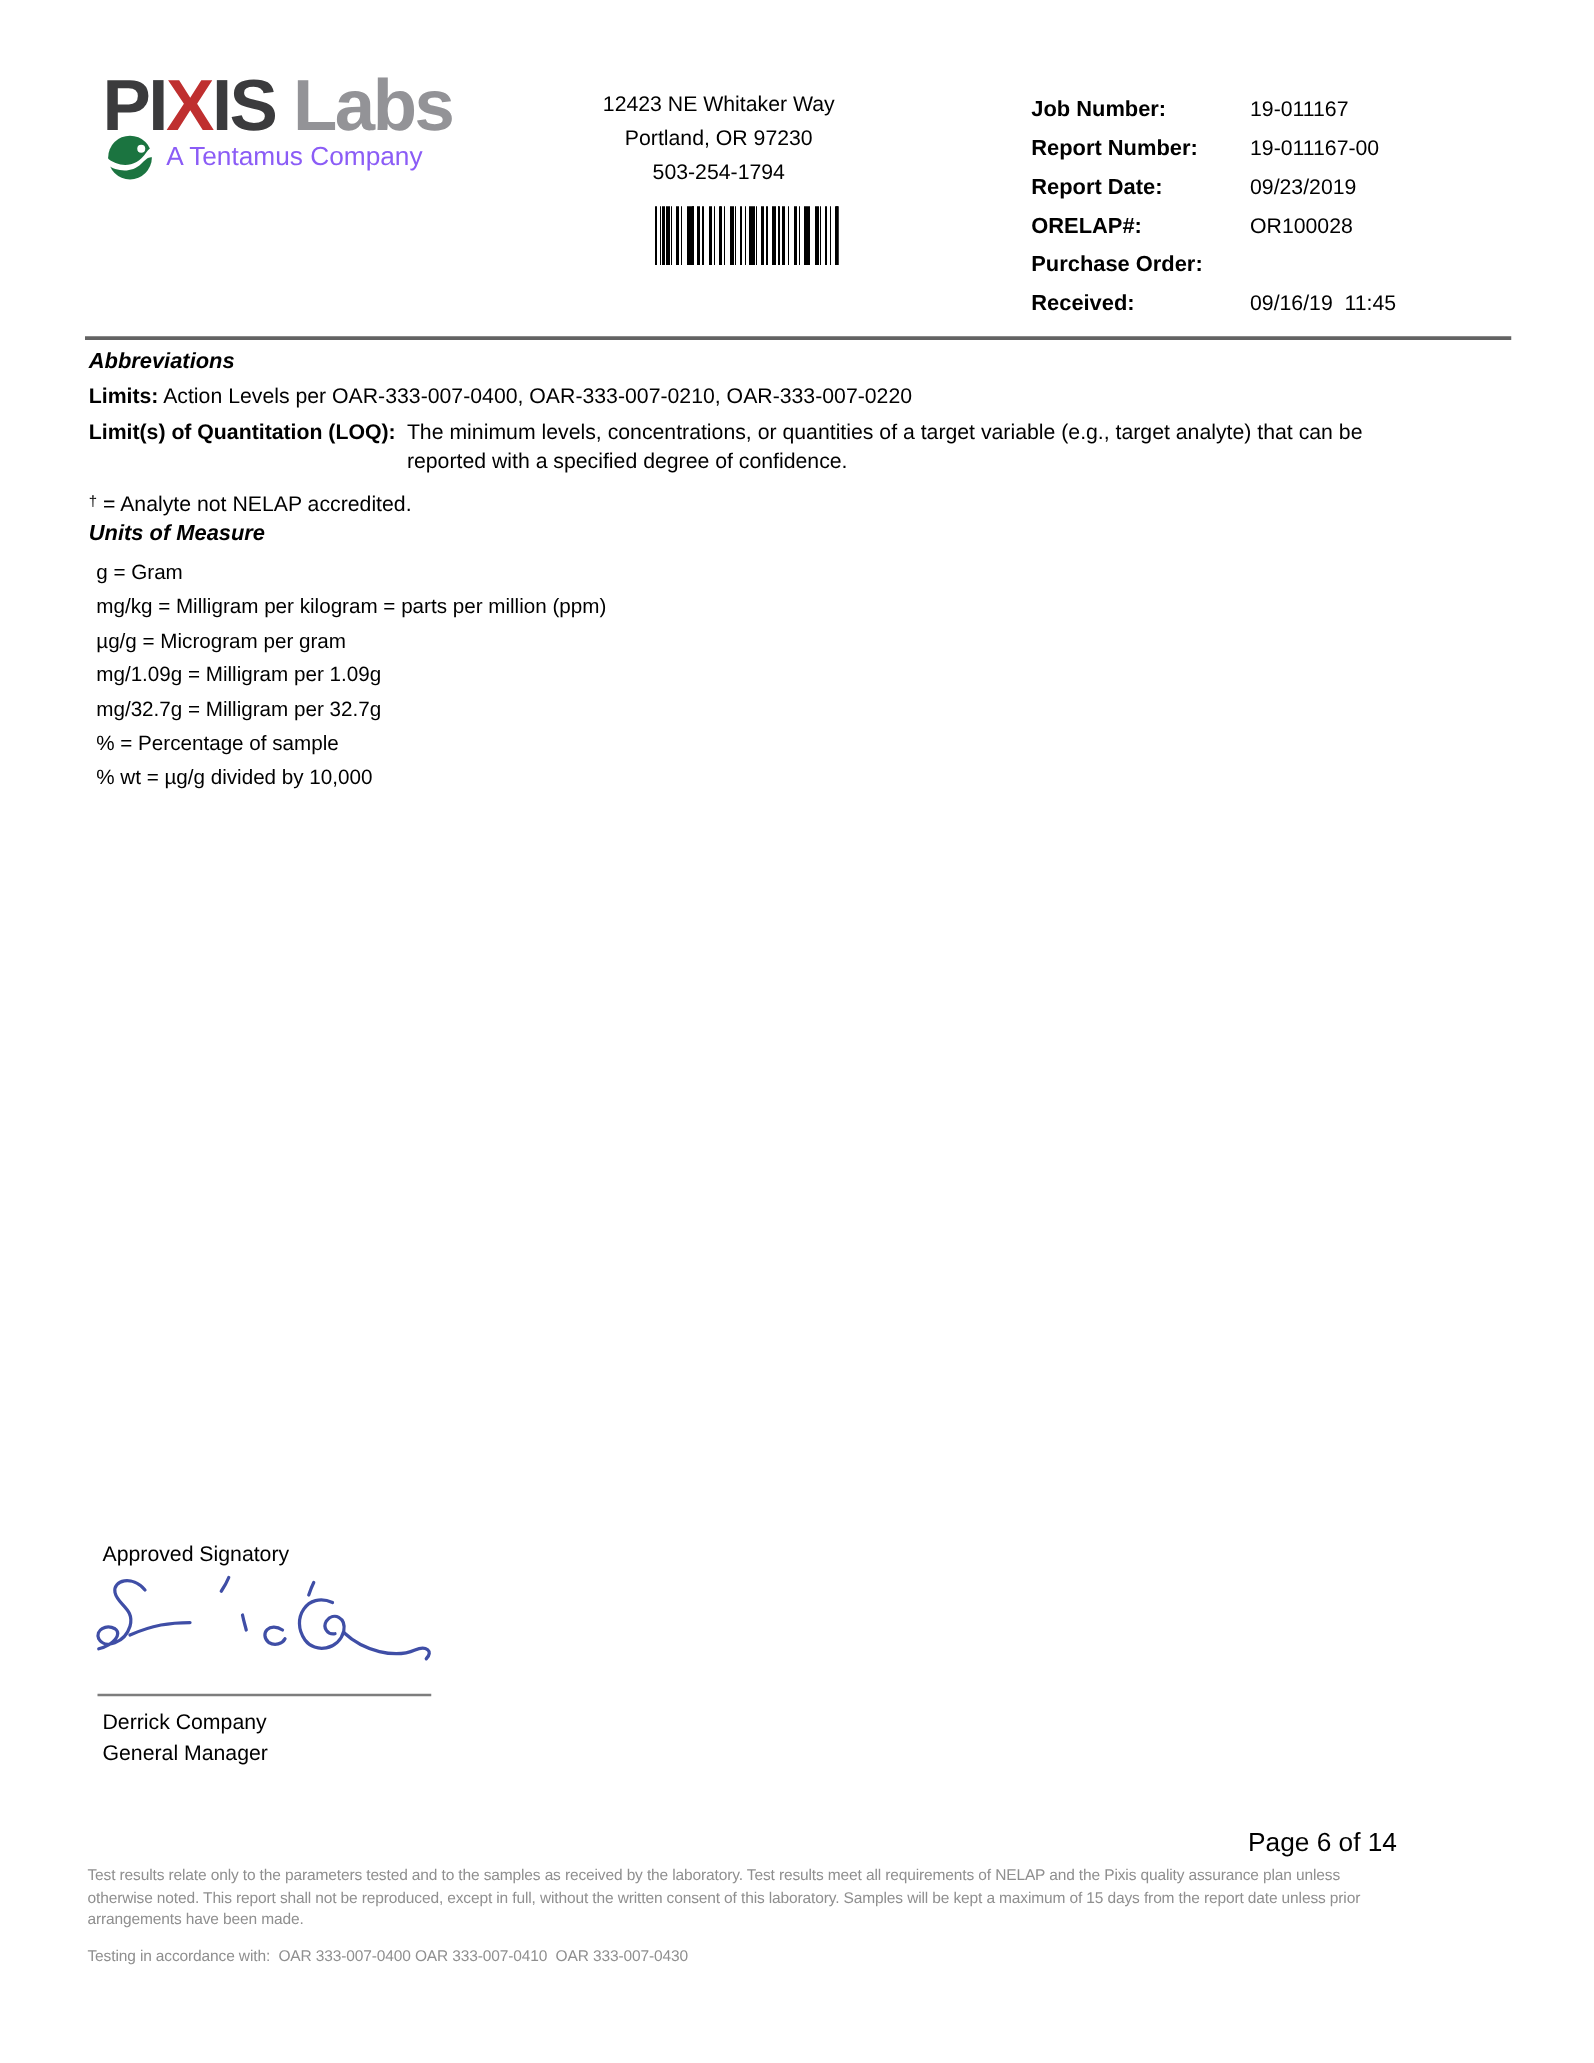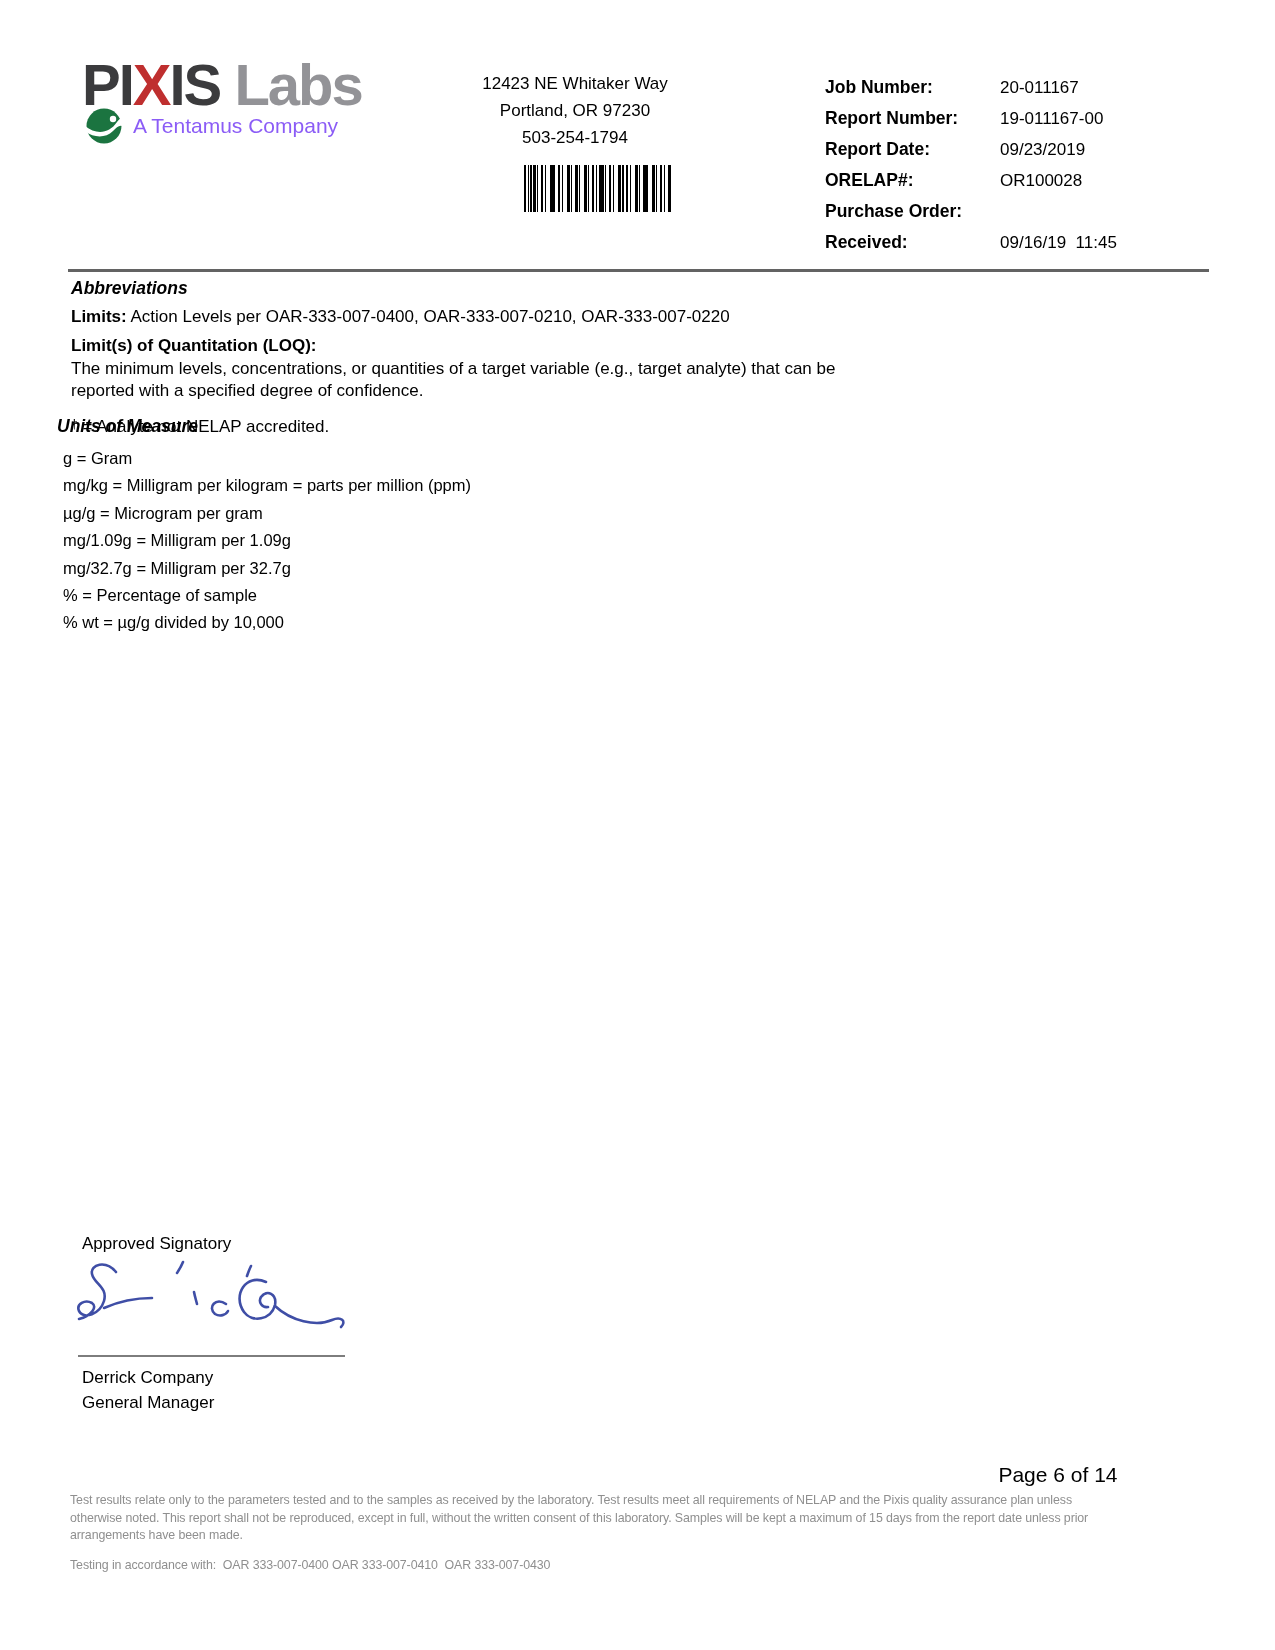--- a/index.html
+++ b/index.html
@@ -26,27 +26,27 @@
   .info-block{position:absolute;left:825px;top:76px;}
   .info-row{display:flex;line-height:23px;margin-bottom:8px;}
   .info-row .lbl{width:175px;font-weight:bold;font-size:17.5px;white-space:nowrap;}
   .info-row .val{font-size:17px;white-space:pre;}
   .divider{position:absolute;left:68px;top:269px;width:1141px;height:3px;background:#636363;}
   
   .abbr-block{position:absolute;left:71px;top:278px;font-size:17px;width:1110px;}
   .sec-title{font-style:italic;font-weight:bold;font-size:17.5px;line-height:20px;margin-bottom:8px;}
   .limits-line{line-height:22px;margin-bottom:7px;}
   .b{font-weight:bold;}
-  .loq-row{display:flex;align-items:flex-start;flex-direction:column;}
+  .loq-row{display:flex;align-items:flex-start;}
   .loq-row .loq-lbl{font-weight:bold;white-space:nowrap;margin-right:9px;line-height:22.5px;}
   .loq-row .loq-text div{line-height:22.5px;}
   .dagger-line{margin-top:10px;line-height:22px;}
   .dagger-sym{font-size:12px;vertical-align:4px;}
   
-  .units-block{position:absolute;left:57px;top:416px;font-size:16.5px;}
+  .units-block{position:absolute;left:71px;top:416px;font-size:16.5px;}
   .units-block .sec-title{margin-bottom:9px;}
   .unit-item{line-height:27.4px;padding-left:6px;}
   
   .sig-label{position:absolute;left:82px;top:1234px;font-size:17px;}
   .sig-svg{position:absolute;left:70px;top:1256px;}
   .sig-line{position:absolute;left:78px;top:1355px;width:267px;height:2px;background:#7d7d7d;}
   .sig-name{position:absolute;left:82px;top:1366px;font-size:17px;line-height:23px;}
   .sig-title{position:absolute;left:82px;top:1391px;font-size:17px;line-height:23px;}
   
   .page-label{position:absolute;left:953px;top:1463px;width:210px;text-align:center;font-size:21px;}
@@ -74,21 +74,21 @@
     <div>12423 NE Whitaker Way</div>
     <div>Portland, OR 97230</div>
     <div>503-254-1794</div>
   </div>
 
   <div class="barcode"></div>
 
   <div class="info-block">
     <div class="info-row">
       <span class="lbl">Job Number:</span>
-      <span class="val">20-011167</span>
+      <span class="val">19-011167</span>
     </div>
     <div class="info-row">
       <span class="lbl">Report Number:</span>
       <span class="val">19-011167-00</span>
     </div>
     <div class="info-row">
       <span class="lbl">Report Date:</span>
       <span class="val">09/23/2019</span>
     </div>
     <div class="info-row">

